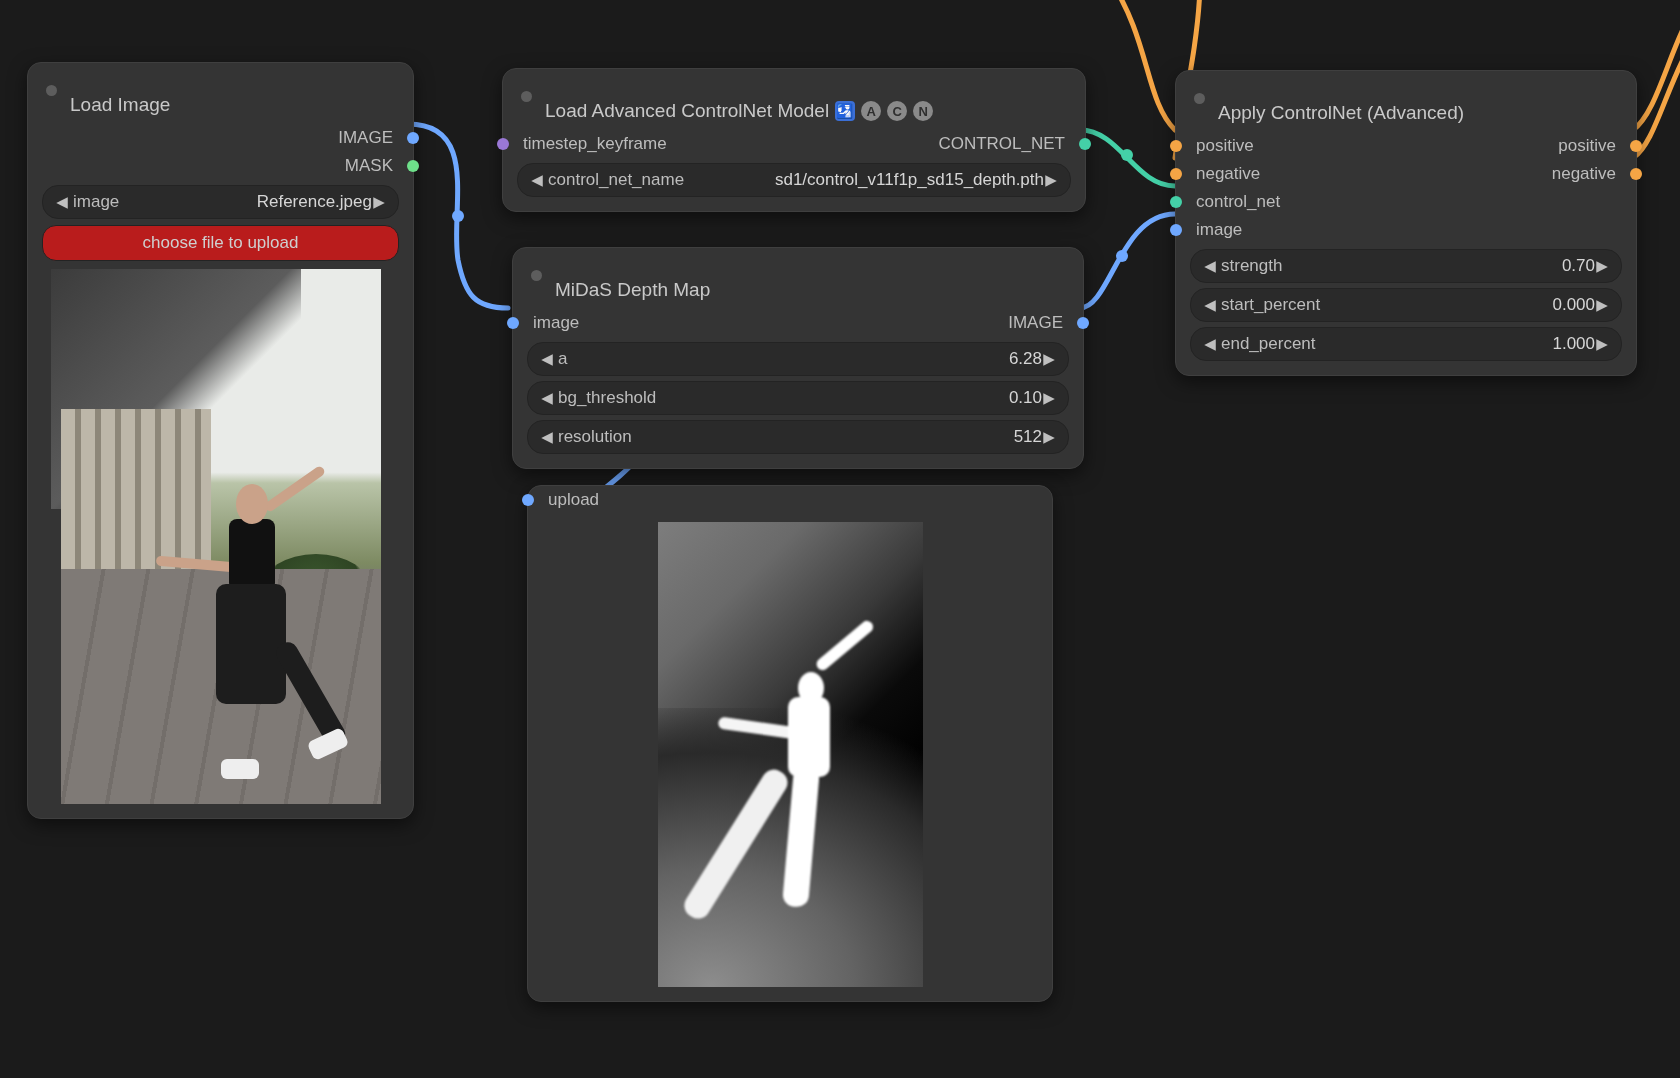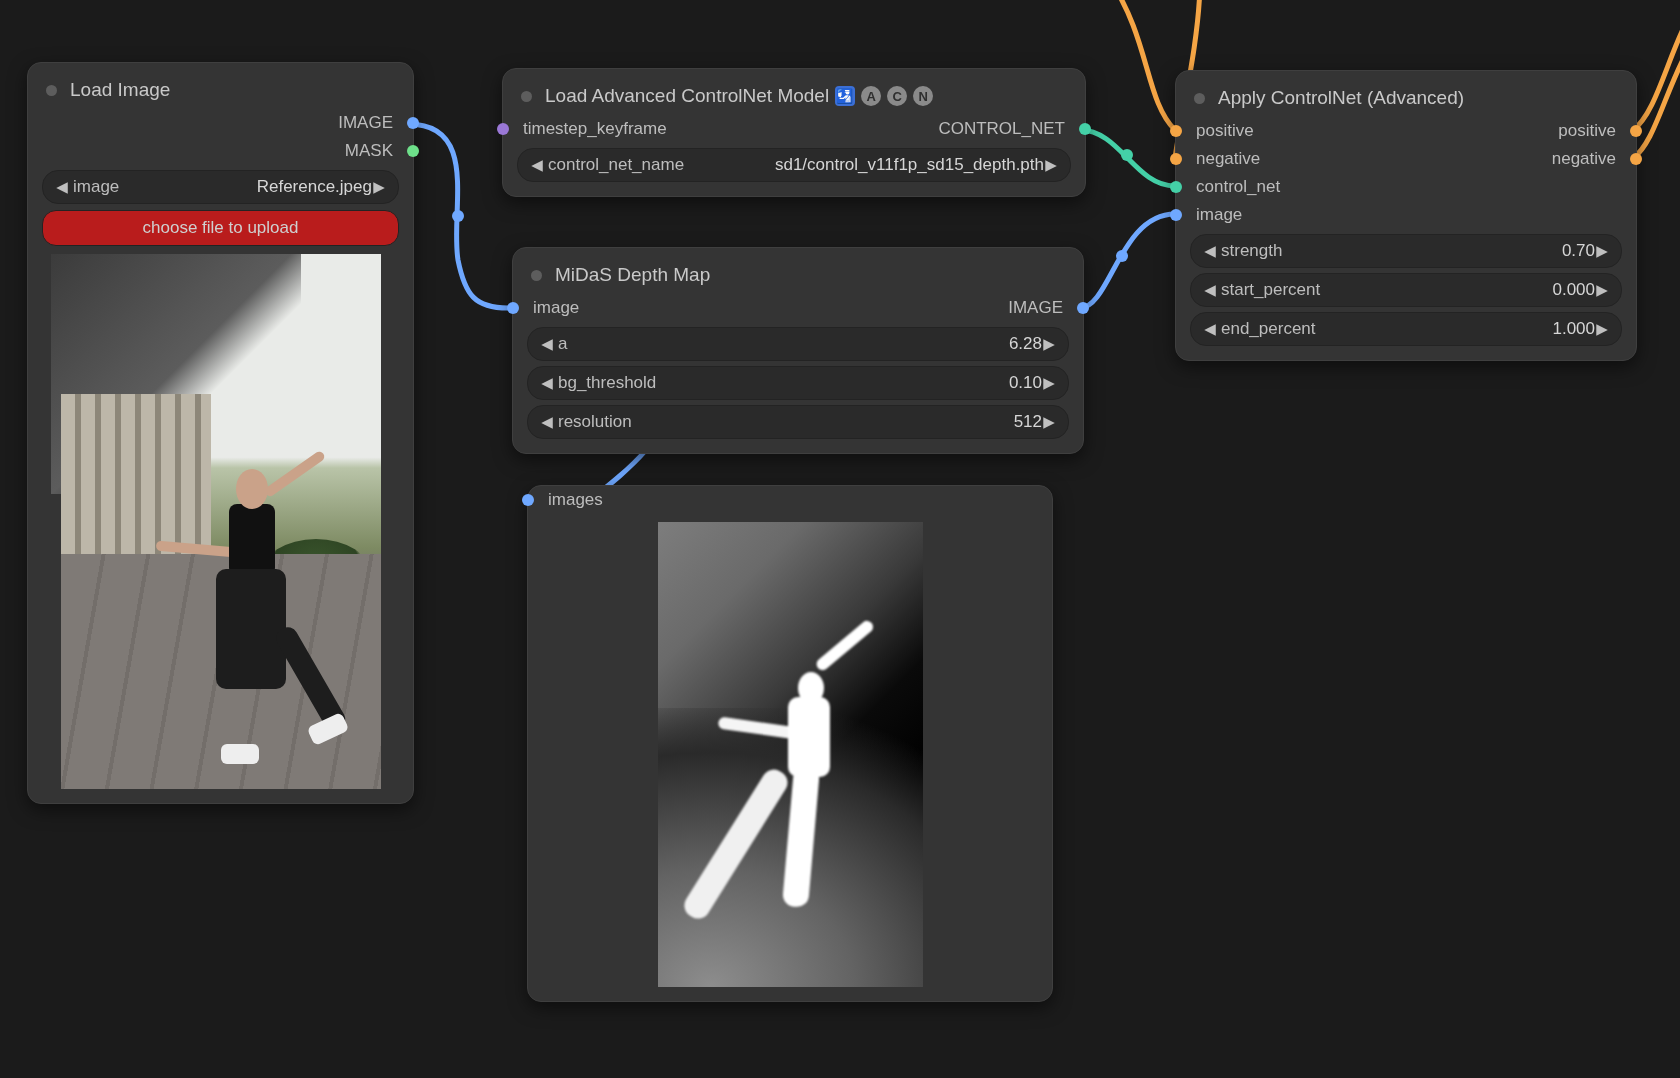--- a/index.html
+++ b/index.html
@@ -1,19 +1,19 @@
 <!DOCTYPE html>
 <html><head>
 <meta charset="utf-8">
 <style>
   html,body{margin:0;padding:0;width:1680px;height:1078px;background:#1b1b1b;font-family:-apple-system,BlinkMacSystemFont,"Segoe UI",Arial,sans-serif;font-size:17px;color:#c8c8c8;overflow:hidden}
   .canvas{position:absolute;left:0;top:0;width:1680px;height:1078px}
   svg.wires{position:absolute;left:0;top:0;width:1680px;height:1078px;pointer-events:none}
   .node{position:absolute;background:#343434;border:1px solid #3f3f3f;border-radius:14px;box-shadow:0 6px 18px rgba(0,0,0,.5)}
-  .node .hdr{padding:16px 18px 8px 18px;font-size:19px;color:#c9c9c9;position:relative}
+  .node .hdr{padding:31px 18px 8px 18px;font-size:19px;color:#c9c9c9;position:relative}
   .node .hdr .tdot{position:absolute;left:18px;top:22px;width:11px;height:11px;border-radius:50%;background:#5d5d5d}
   .node .hdr .ttxt{margin-left:24px;display:inline-flex;align-items:center;gap:6px}
   .badge-circ{display:inline-flex;align-items:center;justify-content:center;width:20px;height:20px;border-radius:50%;background:#8a8a8a;color:#2f2f2f;font-size:13px;font-weight:600}
   .badge-sq{display:inline-flex;align-items:center;justify-content:center;width:20px;height:20px;border-radius:4px;background:#3b6fd6;color:white;font-size:14px;font-weight:700}
   .portrow{position:relative;height:28px;line-height:28px;font-size:17px;color:#bdbdbd;padding:0 20px}
   .portrow.right{text-align:right}
   .dot{position:absolute;top:50%;transform:translateY(-50%);width:12px;height:12px;border-radius:50%}
   .dot.l{left:-6px}
   .dot.r{right:-6px}
   .c-image{background:#6fa8ff}
@@ -182,21 +182,21 @@
       <span class="arrow">◀</span>
       <span class="lbl">resolution</span>
       <span class="val">512</span>
       <span class="arrow">▶</span>
     </div>
   </div>
 
   <div class="node" style="left:527px;top:485px;width:524px">
     <div class="portrow">
       <span class="dot l c-image"></span>
-      <span>images</span>
+      <span>upload</span>
     </div>
     <div class="imgbox" style="justify-content:center">
       <div class="depth-img">
         <div class="depth-fig">
           <div class="da1"></div>
             <div class="da2"></div>
             <div class="dt"></div>
             <div class="dh"></div>
           <div class="dl1"></div>
             <div class="dl2"></div>

